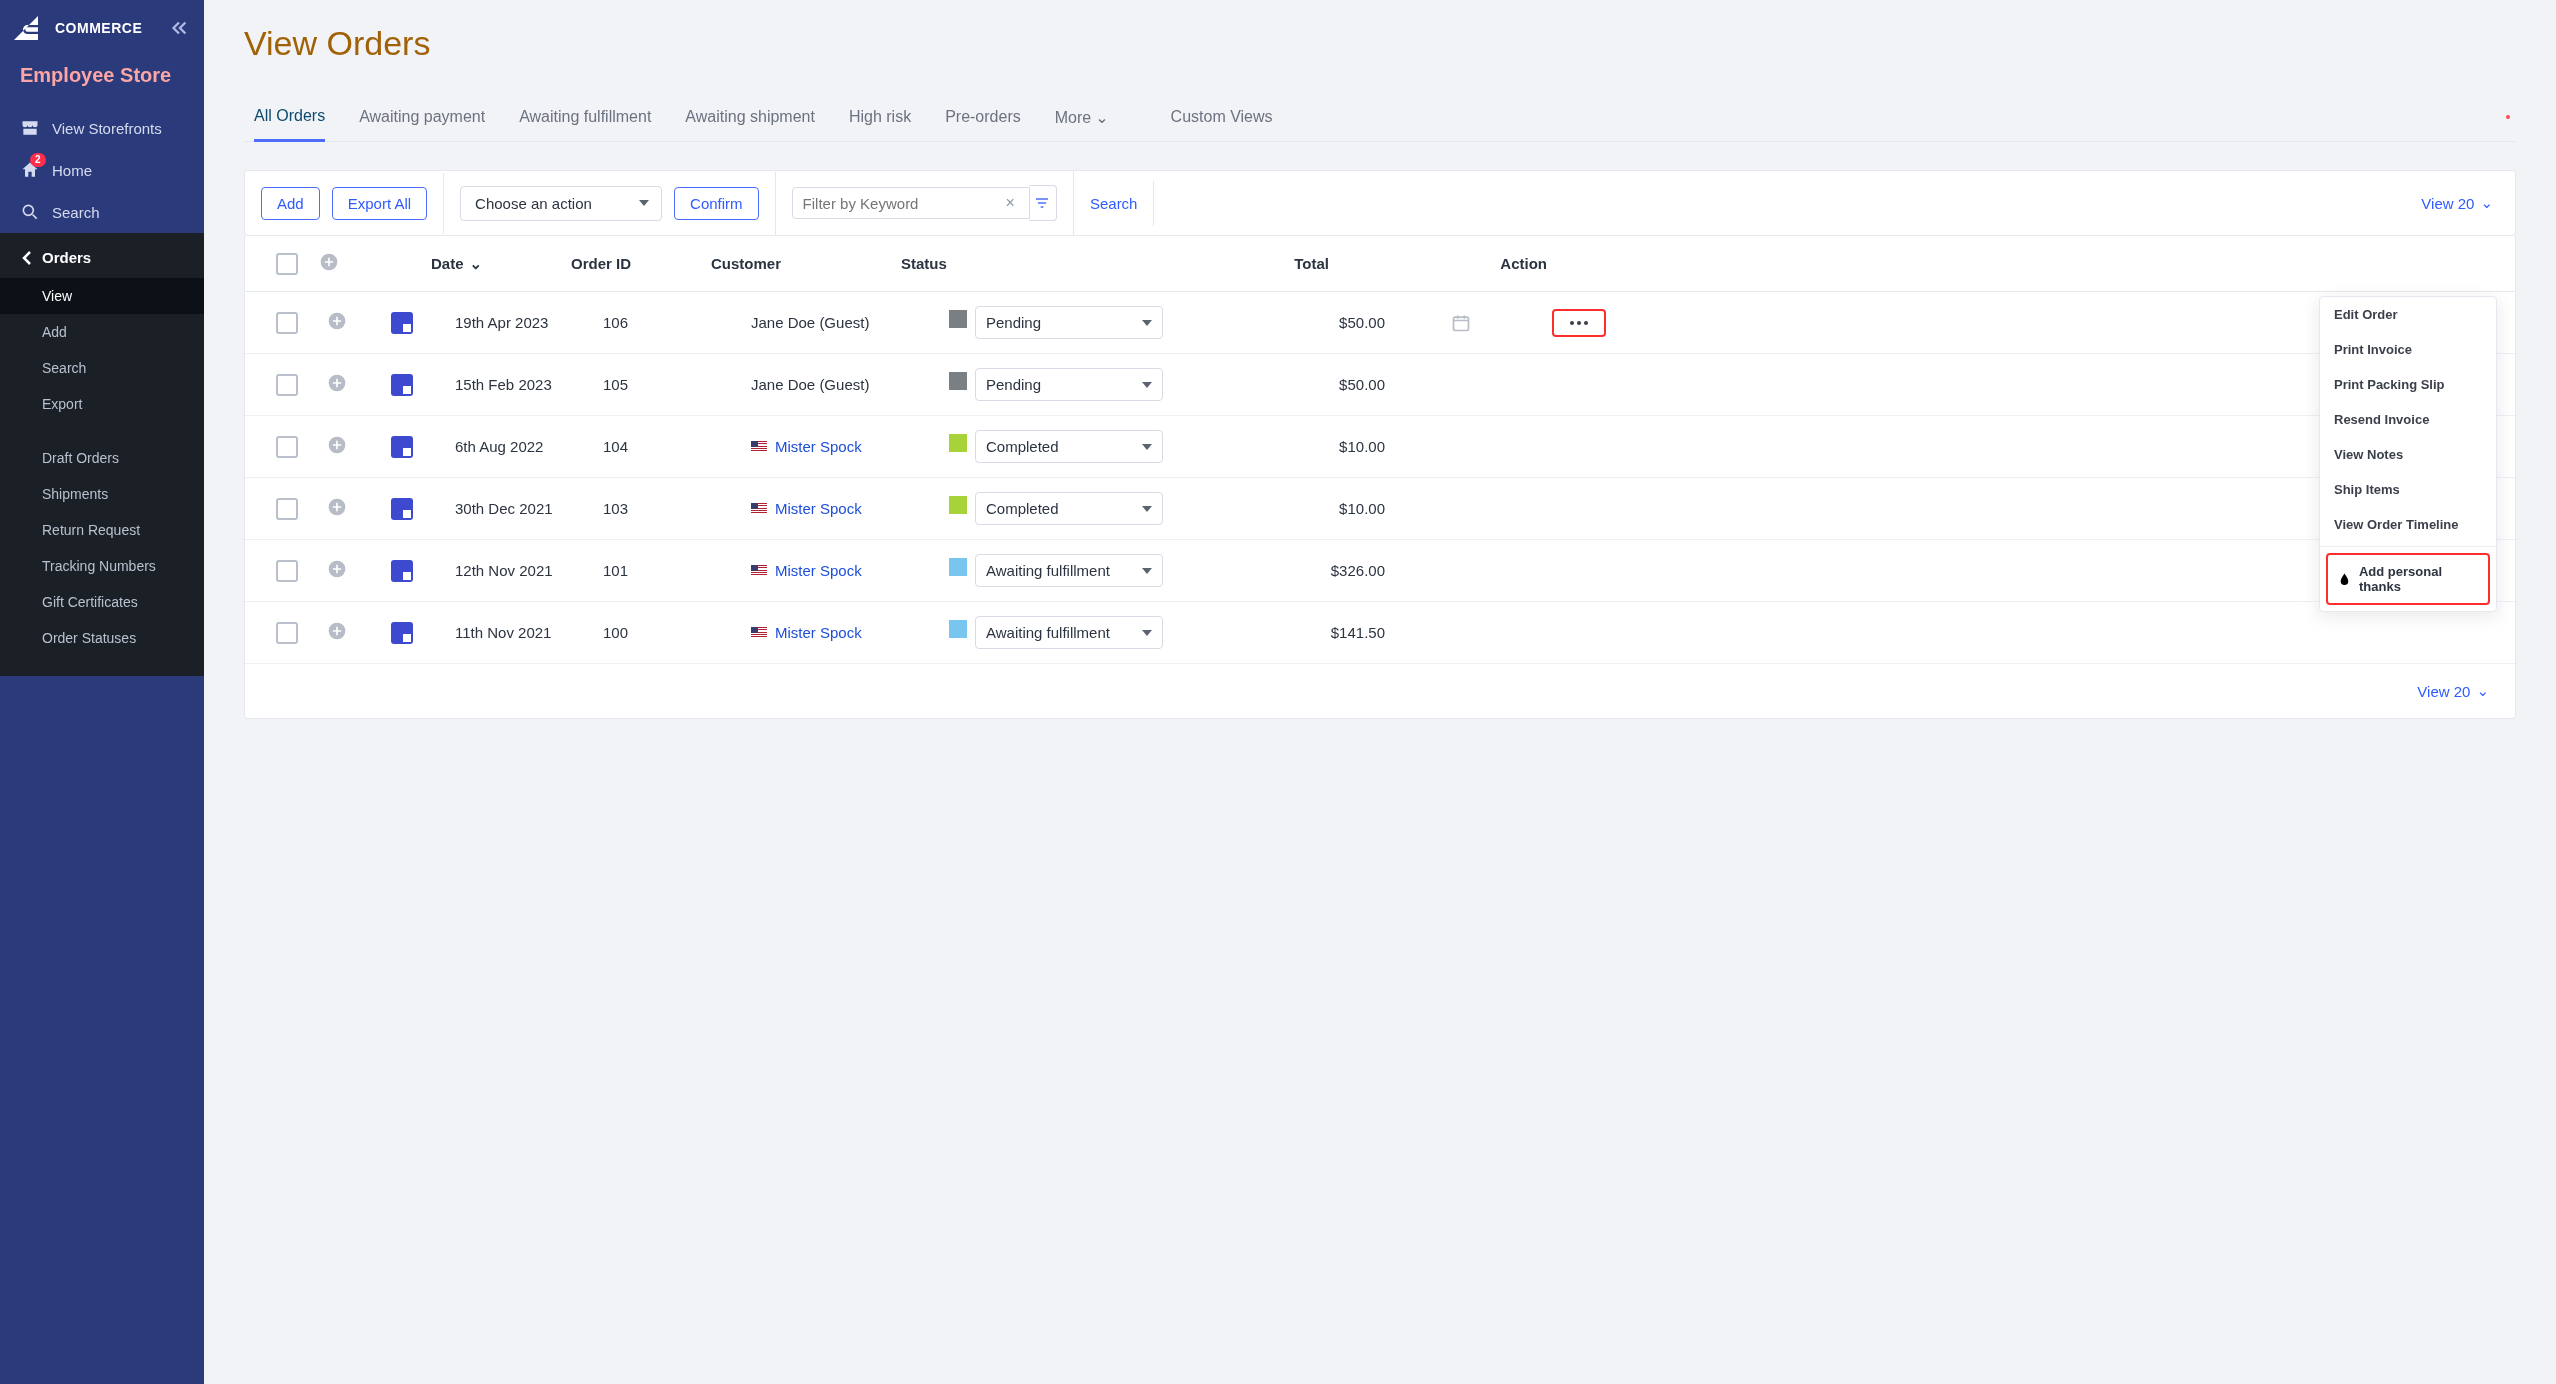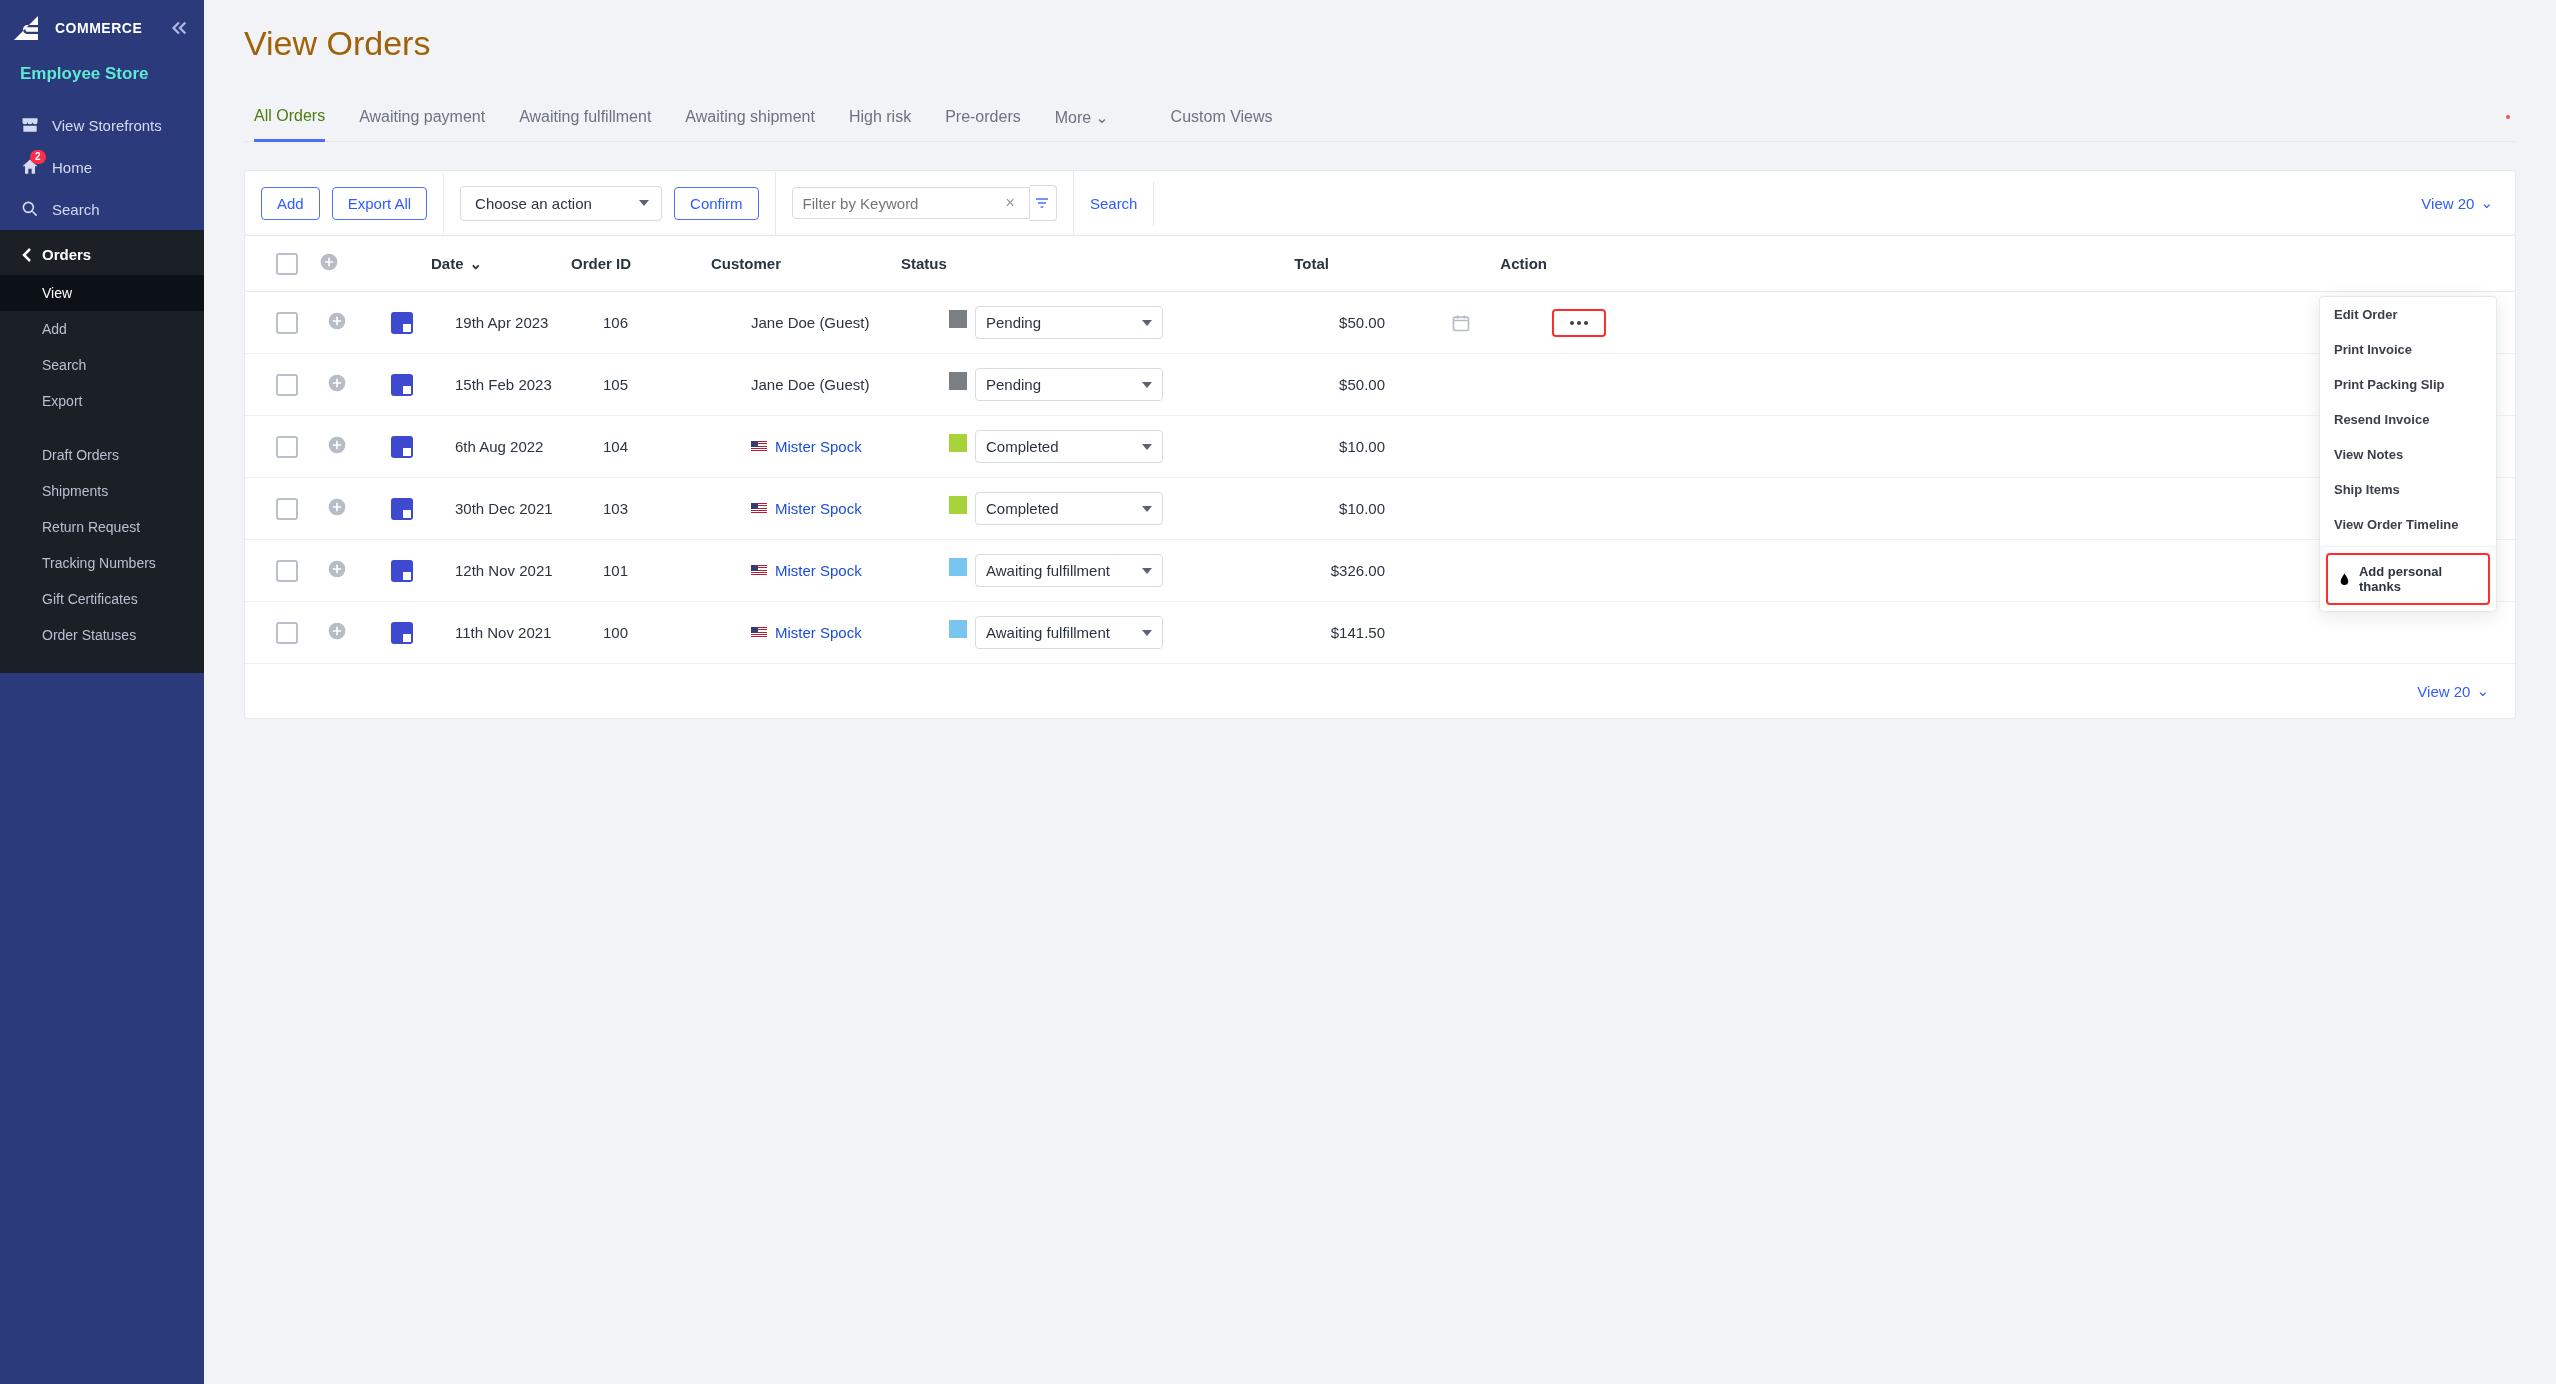--- a/index.html
+++ b/index.html
@@ -5,38 +5,38 @@
 * { margin: 0; padding: 0; box-sizing: border-box; }
 body { font-family: -apple-system, BlinkMacSystemFont, "Segoe UI", Helvetica, Arial, sans-serif; background: #f2f3f6; color: #313440; overflow: hidden; }
 .app { display: flex; height: 100vh; }
 
 
 .sidebar { width: 204px; background: #2b3a7a; color: #fff; display: flex; flex-direction: column; }
 .sidebar-top { display: flex; align-items: center; justify-content: space-between; padding: 16px 14px 20px 14px; }
 .logo { display: flex; align-items: center; gap: 5px; color:#fff; font-weight:700; font-size:14px; letter-spacing:0.5px; }
 .logo svg { width: 36px; height: 24px; fill: #fff; }
 .collapse-icon { width:22px; height:22px; color:#aeb9e6; cursor:pointer; }
-.store-name { padding: 4px 20px 20px 20px; font-size:17px; font-weight:600; color:#5eead4; }
+.store-name { padding: 4px 20px 20px 20px; font-size:20px; font-weight:600; color:#fca5a5; }
 .nav-item { display:flex; align-items:center; gap:12px; padding: 11px 20px; color:#d4dbf1; font-size:15px; cursor:pointer; position:relative; }
 .nav-item .nicon { width:20px; height:20px; flex-shrink:0; }
 .nav-badge { position:absolute; left:30px; top:4px; background:#ff2e4a; color:#fff; font-size:10px; font-weight:700; border-radius:8px; padding:0 5px; line-height:14px; }
 .nav-section-dark { background:#1b1f26; padding-bottom:20px; }
 .nav-back { display:flex; align-items:center; gap:10px; padding:16px 20px 12px 22px; color:#fff; font-weight:700; font-size:15px; cursor:pointer; }
 .nav-sub { padding: 10px 20px 10px 42px; color:#b9c0cf; font-size:14px; cursor:pointer; }
 .nav-sub.active { background:#0c1117; color:#fff; }
 .nav-gap { height:18px; }
 
 
 .main { flex:1; padding: 10px 40px 40px 40px; overflow:auto; }
 h1 { font-size:34px; font-weight:400; color:#a16207; margin: 14px 0 30px 0; }
 
 
 .tabs { display:flex; align-items:center; border-bottom:1px solid #e5e8ee; gap:34px; padding-left:10px; position:relative; }
 .tab { padding: 14px 0; font-size:16px; color:#6b7280; cursor:pointer; white-space:nowrap; }
-.tab.active { color:#4d7c0f; font-weight:500; border-bottom:3px solid #4e6dfc; margin-bottom:-1px; }
+.tab.active { color:#0c4a6e; font-weight:500; border-bottom:3px solid #4e6dfc; margin-bottom:-1px; }
 .tab .chev { margin-left:4px; }
 .tab-dot { position:absolute; right:6px; top:22px; width:4px; height:4px; background:#ff4d4d; border-radius:50%; }
 
 
 .toolbar { display:flex; align-items:center; border:1px solid #e5e8ee; border-radius:4px; background:#fff; margin-top:28px; }
 .tseg { display:flex; align-items:center; gap:12px; padding:14px 16px; border-right:1px solid #e5e8ee; }
 .tseg:last-child { border-right:none; margin-left:auto; }
 .btn { border:1px solid #4e6dfc; color:#2f5bff; background:#fff; padding:7px 15px; border-radius:4px; font-size:15px; cursor:pointer; }
 .select-like { border:1px solid #d6dbe4; border-radius:4px; padding:8px 36px 8px 14px; font-size:15px; color:#2b3440; background:#fff; cursor:pointer; position:relative; min-width:202px; }
 .select-like::after { content:''; position:absolute; right:12px; top:50%; width:0;height:0;border-left:5px solid transparent;border-right:5px solid transparent;border-top:6px solid #5b6370; transform:translateY(-50%); }

